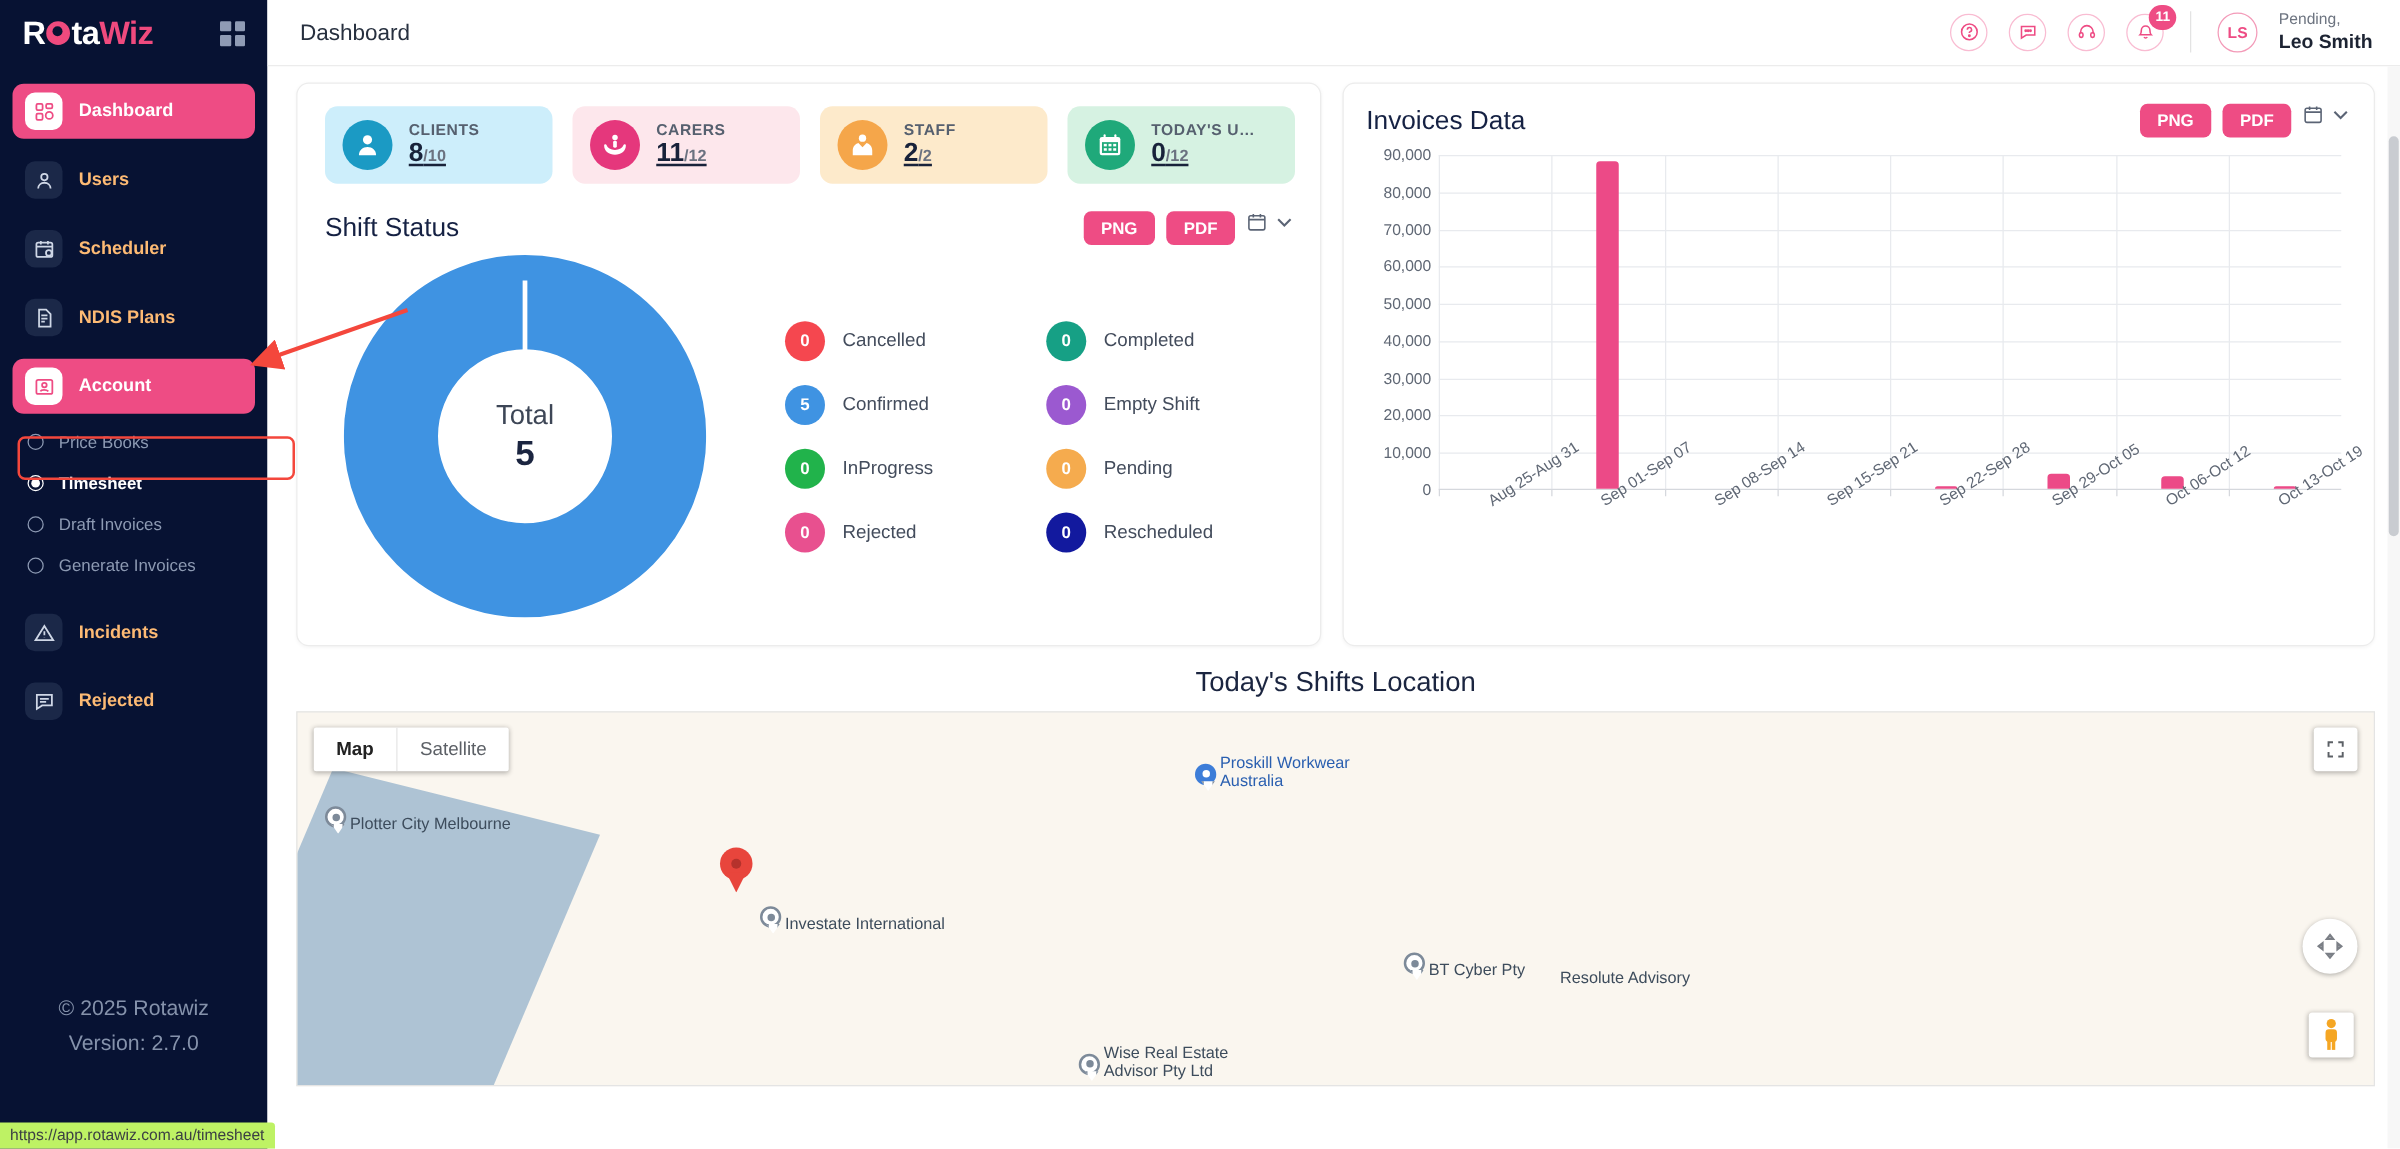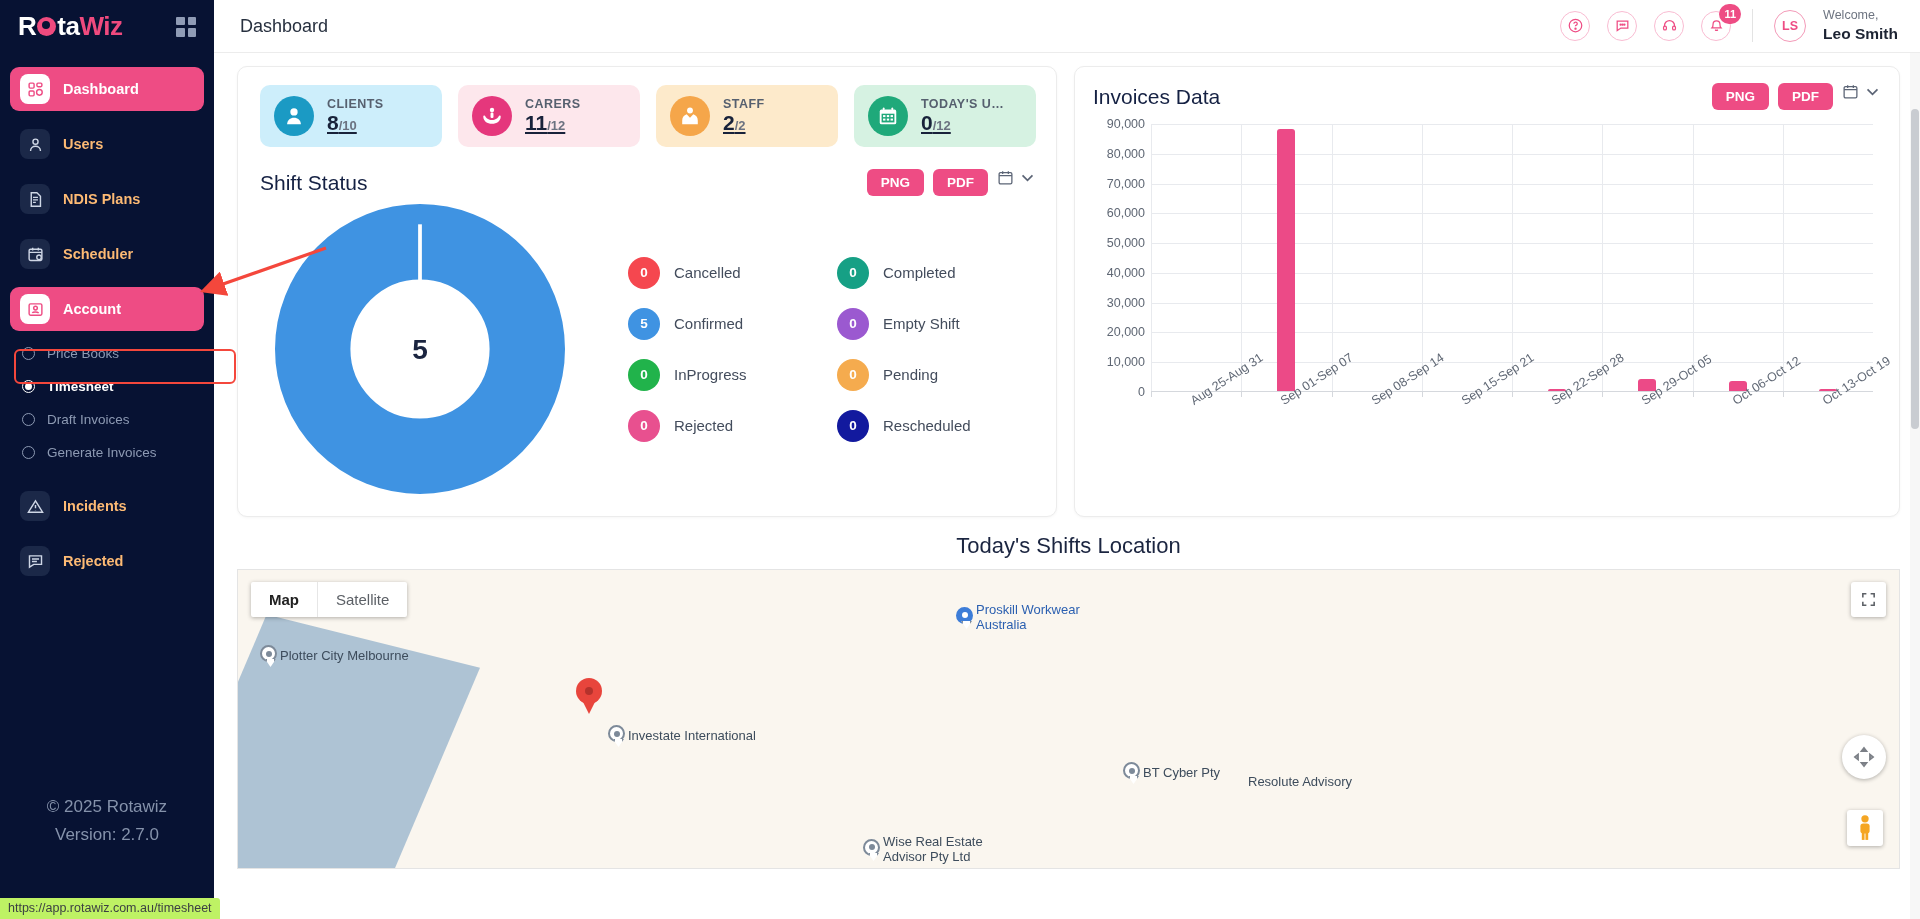--- a/index.html
+++ b/index.html
@@ -197,21 +197,21 @@
     position:absolute; left:13px; top:12px; display:flex; background:#fff;
     border-radius:2px; box-shadow:0 1px 4px rgba(0,0,0,.3); overflow:hidden; z-index:4;
   }
   .map-tab { padding:9px 18px; font-size:15px; color:#5c6066; cursor:pointer; }
   .map-tab.on { color:#222; font-weight:700; }
   .map-tab + .map-tab { border-left:1px solid #e6e6e6; }
   .water {
     position:absolute; left:-40px; top:60px; width:220px; height:330px;
     background:#aec3d4; transform:rotate(14deg) skewX(-9deg);
   }
-  .poi { position:absolute; display:flex; align-items:center; gap:3px; }
+  .poi { position:absolute; display:flex; align-items:flex-end; gap:3px; }
   .poi-pin {
     width:17px; height:22px; position:relative; flex:none;
   }
   .poi-pin i {
     position:absolute; left:0; top:0; width:17px; height:17px; border-radius:50%;
     background:#fff; border:2.5px solid #7d8a99;
   }
   .poi-pin b {
     position:absolute; left:5.5px; top:5.5px; width:6px; height:6px;
     border-radius:50%; background:#7d8a99;
@@ -289,36 +289,36 @@
             <circle cx="12" cy="8" r="3.6"></circle>
               <path d="M5 21c0-4 3.2-6.6 7-6.6S19 17 19 21"></path>
           </svg>
         </span>
         <span>Users</span>
       </div>
 
       <div class="nav-item">
         <span class="nav-ico">
           <svg viewBox="0 0 24 24" fill="none" stroke="#cfd7e6" stroke-width="2">
-            <path d="M6 2.5h8l5 5v14H6z"></path>
-              <path d="M8.5 9h7M8.5 12.5h7M8.5 16h4"></path>
-          </svg>
-        </span>
-        <span>NDIS Plans</span>
-      </div>
-
-      <div class="nav-item">
-        <span class="nav-ico">
-          <svg viewBox="0 0 24 24" fill="none" stroke="#cfd7e6" stroke-width="2">
             <rect x="3" y="4.5" width="18" height="16" rx="2"></rect>
               <path d="M3 9h18M8 2.5v4M16 2.5v4"></path>
             <circle cx="17" cy="16" r="3.2" fill="#1b2848"></circle>
           </svg>
         </span>
         <span>Scheduler</span>
+      </div>
+
+      <div class="nav-item">
+        <span class="nav-ico">
+          <svg viewBox="0 0 24 24" fill="none" stroke="#cfd7e6" stroke-width="2">
+            <path d="M6 2.5h8l5 5v14H6z"></path>
+              <path d="M8.5 9h7M8.5 12.5h7M8.5 16h4"></path>
+          </svg>
+        </span>
+        <span>NDIS Plans</span>
       </div>
 
       <div class="nav-item active">
         <span class="nav-ico">
           <svg viewBox="0 0 24 24" fill="none" stroke="#ee4c84" stroke-width="2">
             <rect x="3" y="4" width="18" height="16" rx="2"></rect>
               <circle cx="12" cy="10" r="2.6"></circle>
             <path d="M7.5 17c1-2 7-2 9 0"></path>
           </svg>
         </span>
@@ -411,21 +411,21 @@
         <div class="circ-btn">
           <svg viewBox="0 0 24 24" fill="none" stroke="#ee4c84" stroke-width="2">
               <path d="M6.5 10a5.5 5.5 0 0 1 11 0c0 4 1.6 5.6 1.6 5.6H4.9S6.5 14 6.5 10z"></path>
               <path d="M10 18.6a2.2 2.2 0 0 0 4 0"></path>
             </svg>
           <span class="badge">11</span>
         </div>
         <div class="divider-v"></div>
         <div class="avatar">LS</div>
         <div class="welcome">
-          <span>Welcome,</span>
+          <span>Pending,</span>
           <b>Leo Smith</b>
         </div>
       </div>
     </div>
 
     <div class="content">
       <div class="row-1">
 
         <div class="card card-left">
           <div class="stats">
@@ -509,20 +509,21 @@
             </div>
           </div>
 
           <div class="donut-row">
             <div class="donut-wrap">
               <svg width="290" height="290" viewBox="0 0 100 100">
                 <circle cx="50" cy="50" r="37" fill="none" stroke="#3f93e2" stroke-width="26"></circle>
                 <line x1="50" y1="7" x2="50" y2="30" stroke="#fff" stroke-width="1.3"></line>
               </svg>
               <div class="donut-center">
+                <div class="t">Total</div>
                 <div class="n">5</div>
               </div>
             </div>
 
             <div class="legend">
               <div class="lg">
                 <span class="lg-dot" style="background:#f5474f">0</span>
                 <span class="lg-label">Cancelled</span>
                 </div>
               <div class="lg">

